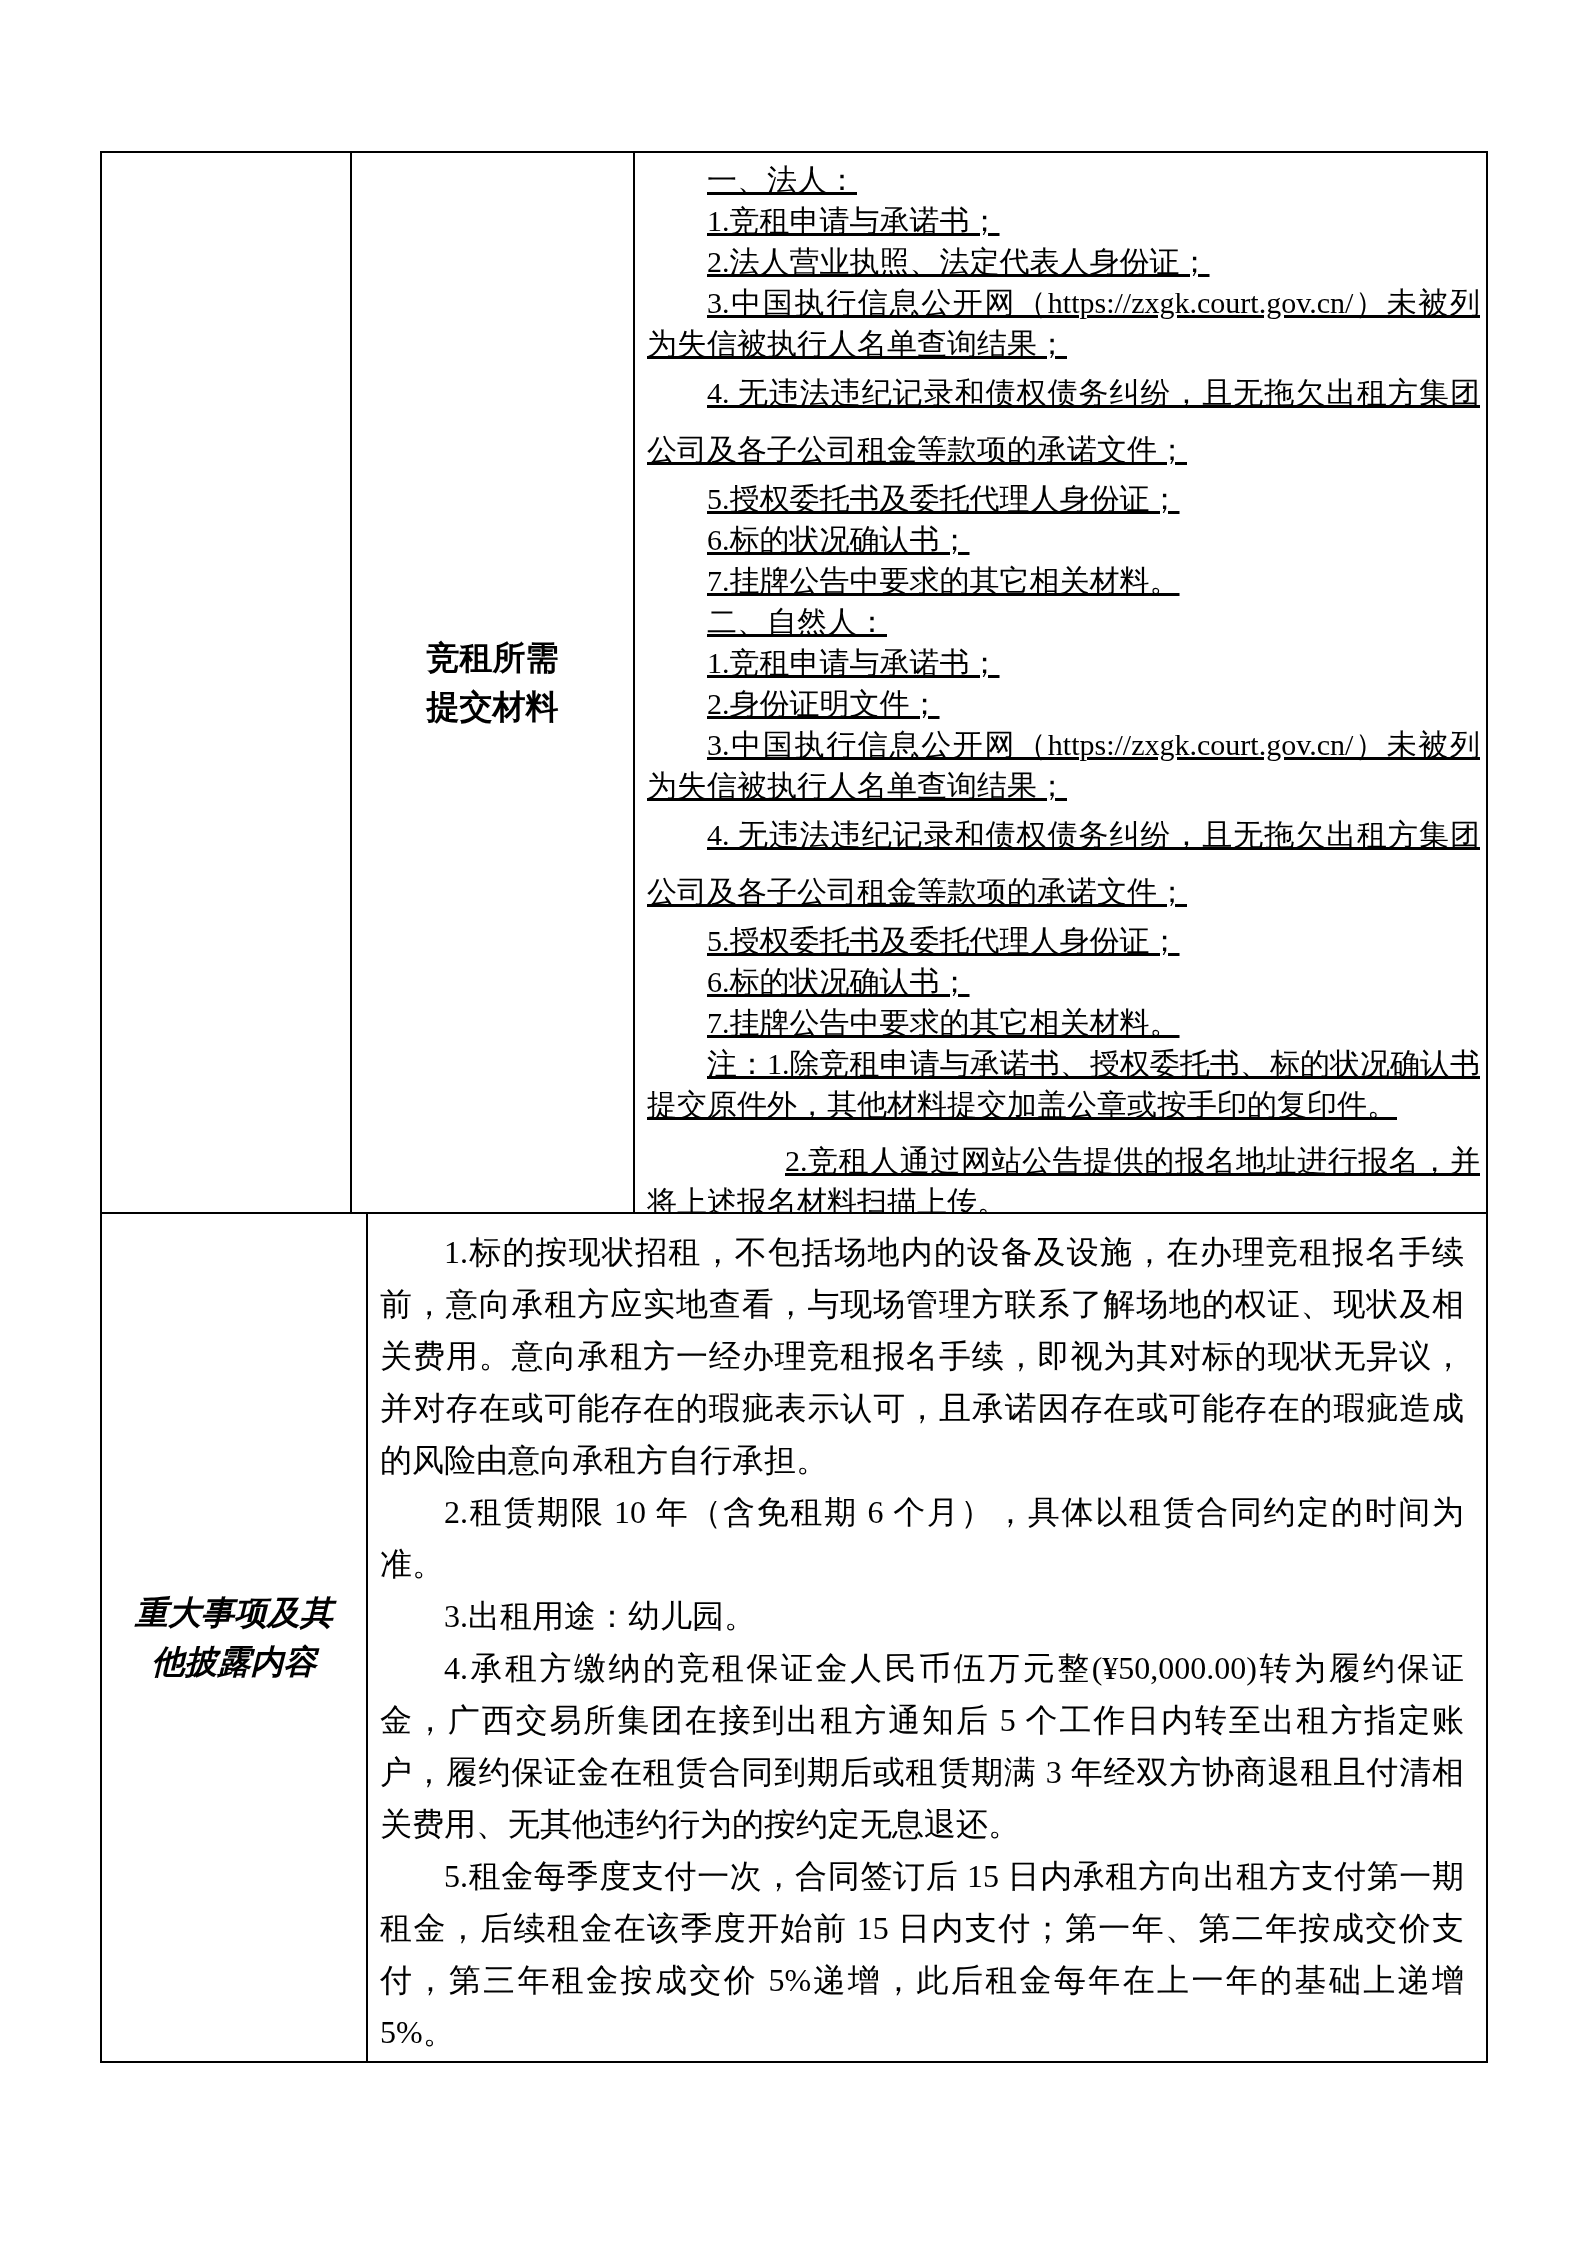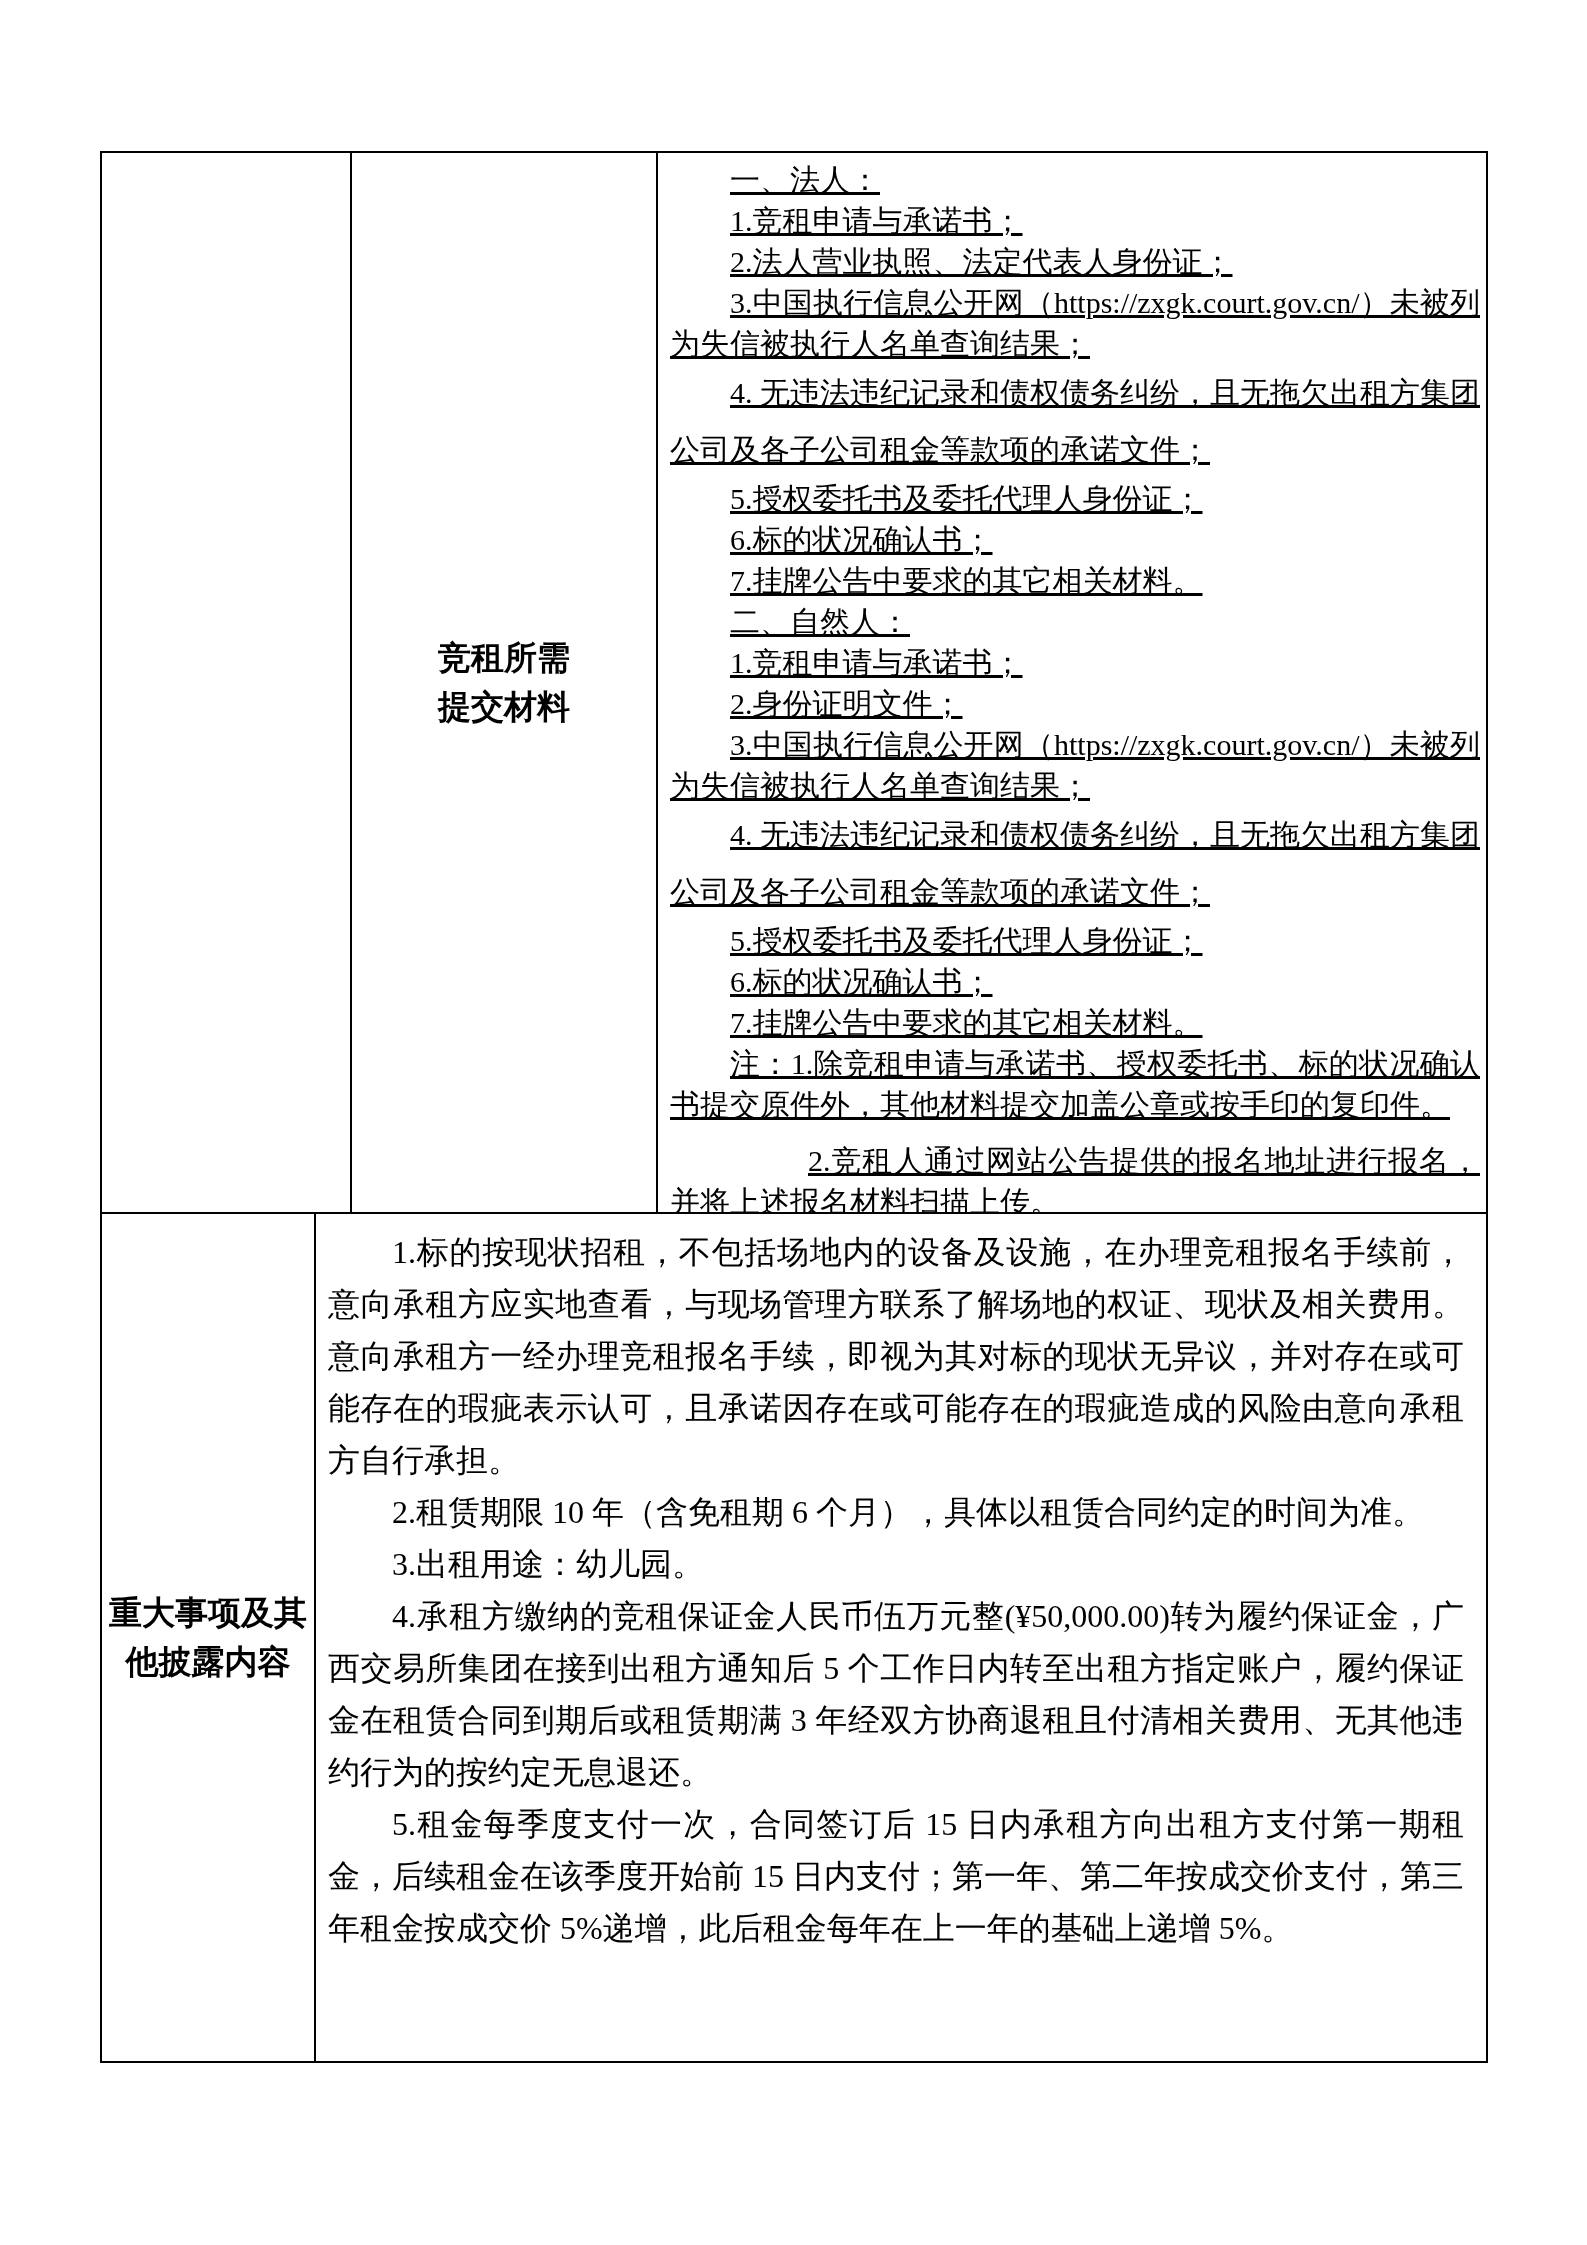--- a/index.html
+++ b/index.html
@@ -19,23 +19,23 @@
     border: 2px solid #000000;
     display: flex; flex-direction: column;
     background: #ffffff;
   }
   .row { display: flex; width: 100%; overflow: hidden; }
   .row-1 { height: 1059px; }
   .row-2 { flex: 1; border-top: 2px solid #000000; }
 
   .cell { height: 100%; overflow: hidden; }
   .col-a { width: 248px; }
-  .col-b { width: 306px; border-left: 2px solid #000000; }
+  .col-b { width: 283px; border-left: 2px solid #000000; }
   .col-c { flex: 1; border-left: 2px solid #000000; text-decoration: underline; }
-  .col-l { width: 212px; }
+  .col-l { width: 264px; font-style: italic; }
   .col-r { flex: 1; border-left: 2px solid #000000; }
 
   .label-cell {
     display: flex; flex-direction: column;
     align-items: center; justify-content: center;
     text-align: center;
   }
   .label-cell .label-line {
     font-weight: bold;
     font-size: 33px;

